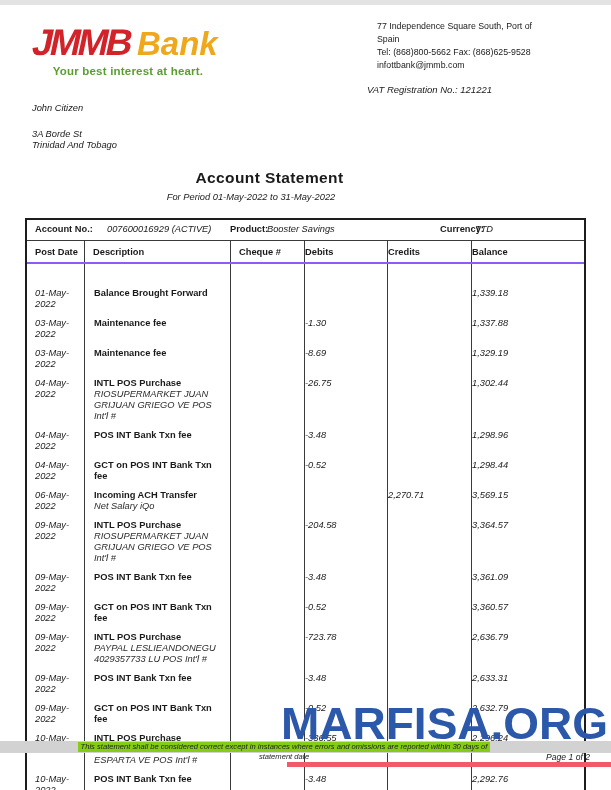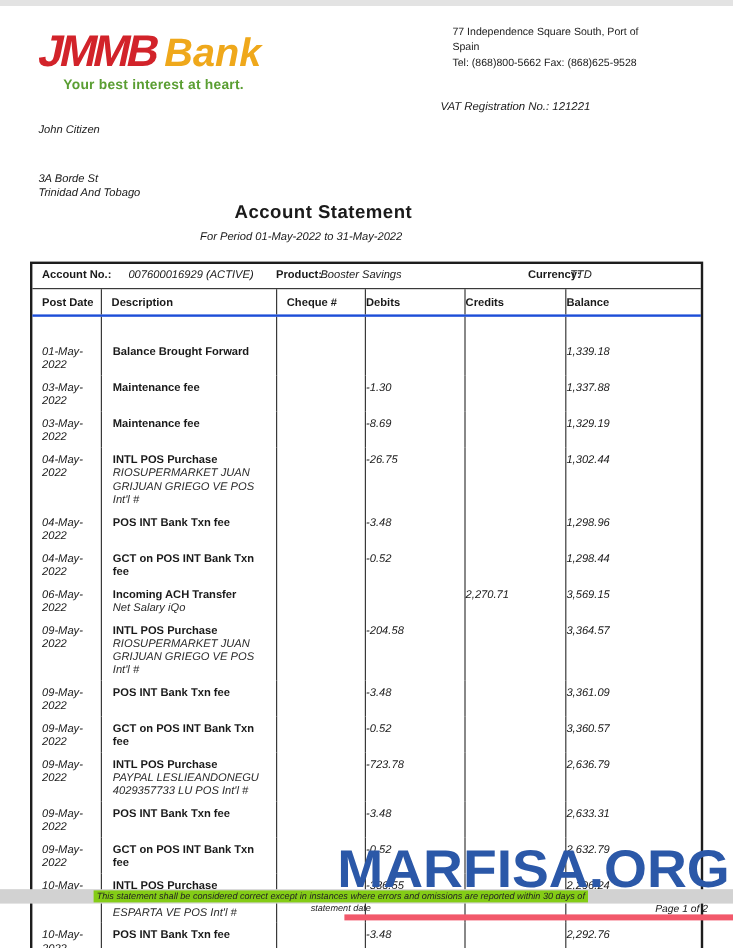--- a/index.html
+++ b/index.html
@@ -16,42 +16,42 @@
              margin-left:7px;color:var(--brand_gold);font-style:italic;}
   .logo-tagline{margin-top:2px;text-align:center;font-weight:700;font-size:11.5px;
                 color:var(--brand_green);letter-spacing:.2px;}
 
   
   .contact{position:absolute;left:377px;top:20px;width:220px;
            font-size:8.8px;line-height:13px;}
   .vat{position:absolute;left:0;top:84px;width:492px;text-align:right;
        font-style:italic;font-size:9.5px;}
   .customer{position:absolute;left:32px;top:103px;font-style:italic;font-size:9.3px;line-height:11px;}
-  .customer .addr{margin-top:30px;}
+  .customer .addr{margin-top:15px;}
 
   .title{position:absolute;left:0;top:169px;width:539px;text-align:center;
          font-weight:700;font-size:15.5px;letter-spacing:.4px;}
   .period{position:absolute;left:0;top:192px;width:502px;text-align:center;
           font-style:italic;font-size:9.3px;}
 
   
   .statement-table{position:absolute;left:25px;top:218px;width:561px;
                    border:2px solid #1d1d1d;box-sizing:border-box;background:#fff;}
   .account-row{position:relative;height:20px;border-bottom:1px solid #3a3a3a;font-size:9.3px;}
   .account-row span{position:absolute;top:4px;white-space:nowrap;}
   .lbl{font-weight:700;}
   .val{font-style:italic;}
   .ai-1l{left:8px;}  .ai-1v{left:80px;}
   .ai-2l{left:203px;}.ai-2v{left:240px;}
   .ai-3l{left:413px;}.ai-3v{left:448px;}
 
   .grid6{display:grid;grid-template-columns:58px 146px 74px 83px 84px 1fr;}
   .cell{border-right:1px solid #3a3a3a;box-sizing:border-box;min-width:0;}
   .cell.last{border-right:none;}
-  .head-row{border-bottom:2px solid #1d4ed8;font-weight:700;font-size:9.3px;}
+  .head-row{border-bottom:2px solid #8b5cf6;font-weight:700;font-size:9.3px;}
   .head-row .cell{padding-top:6px;padding-bottom:5px;}
   .hc-left{padding-left:8px;}
   .num{padding-right:7px;}
   .head-row .num{font-style:normal;}
 
   .t-row{font-size:9.3px;line-height:11px;}
   .t-row .cell{padding-top:5px;padding-bottom:3px;}
   .t-row:first-child .cell{padding-top:24px;}
   .t-row:last-child .cell{padding-bottom:10px;}
   .c-date{padding-left:8px;font-style:italic;}
@@ -83,20 +83,21 @@
     <div class="logo-line">
       <span class="logo-jmmb">JMMB</span><span class="logo-bank">Bank</span>
     </div>
     <div class="logo-tagline">Your best interest at heart.</div>
   </div>
 
   <div class="contact">
     <div>77 Independence Square South, Port of</div>
     <div>Spain</div>
     <div>Tel: (868)800-5662 Fax: (868)625-9528</div>
+    <div>infottbank@jmmb.com</div>
   </div>
 
   <div class="vat">VAT Registration No.: 121221</div>
 
   <div class="customer">
     <div>John Citizen</div>
     <div class="addr">3A Borde St</div>
     <div>Trinidad And Tobago</div>
   </div>
 

